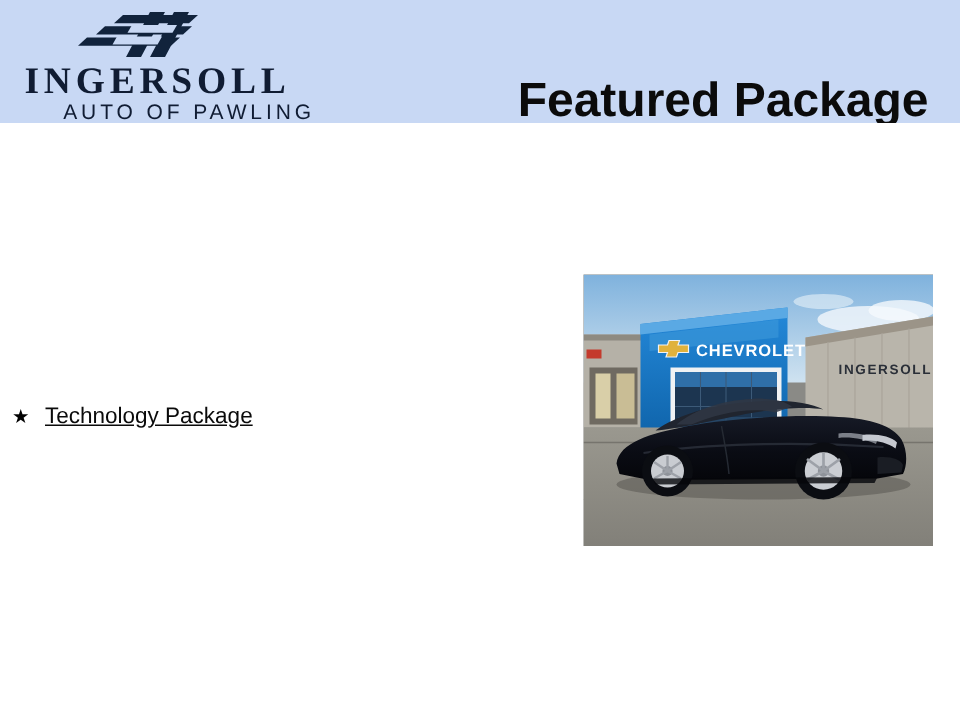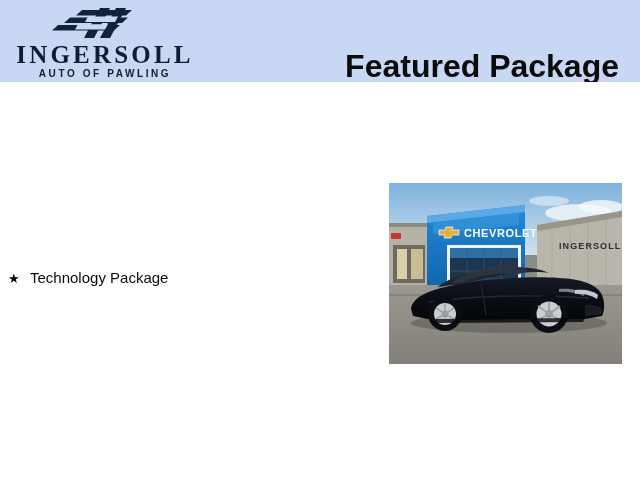--- a/index.html
+++ b/index.html
@@ -51,24 +51,24 @@
     font-weight: 700;
     letter-spacing: 3.2px;
     color: #101c33;
     font-family: "Liberation Serif", serif;
   }
   #brand-tagline {
     position: absolute;
     left: 0;
     top: 67px;
     width: 210px;
-    text-align: center;
-    font-size: 10px;
+    text-align: right;
+    font-size: 14px;
     line-height: 10px;
-    font-weight: 700;
+    font-weight: 400;
     letter-spacing: 2.6px;
     color: #101c33;
     font-family: "Liberation Sans", sans-serif;
   }
 
   
   #header-title {
     position: absolute;
     right: 21px;
     top: 18px;
@@ -110,20 +110,21 @@
     font-size: 13px;
     line-height: 20px;
     color: #000000;
     text-align: left;
   }
   .feature-label {
     font-size: 15px;
     line-height: 20px;
     color: #0a0a0a;
     font-family: "Liberation Sans", sans-serif;
+    text-decoration: underline;
   }
 
   
   #vehicle-photo {
     position: absolute;
     left: 389px;
     top: 101px;
     width: 233px;
     height: 181px;
     overflow: hidden;

